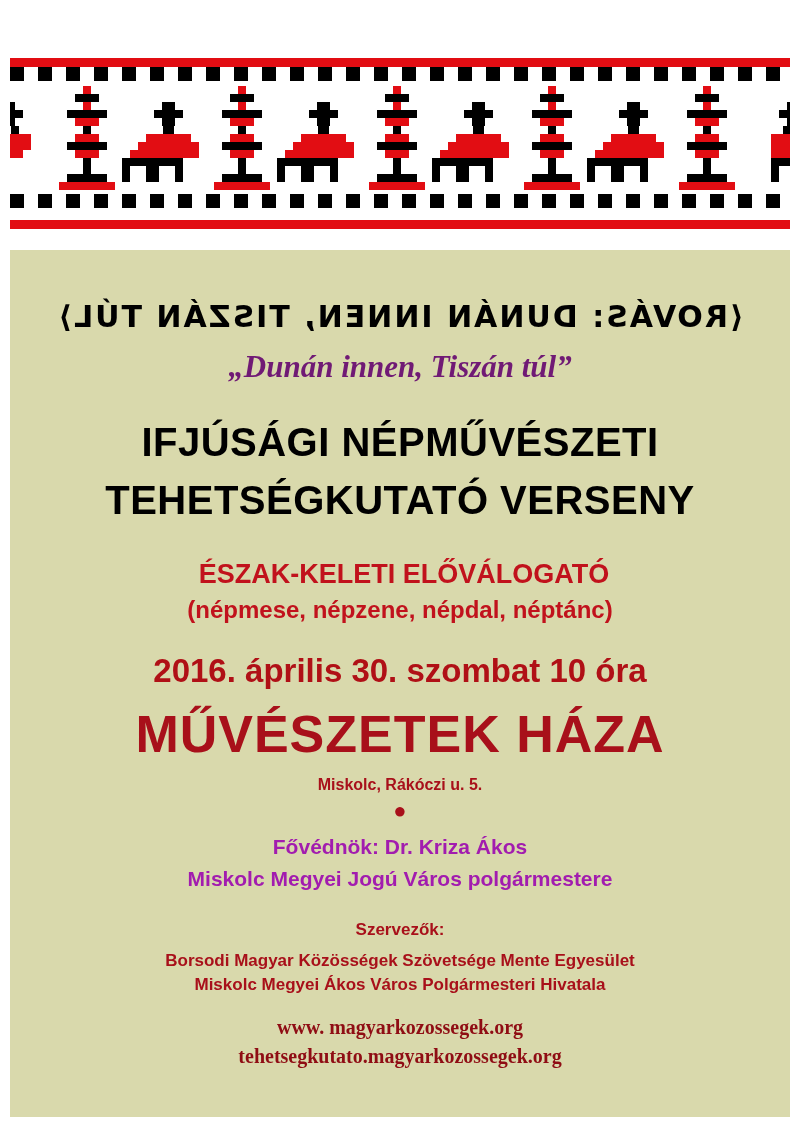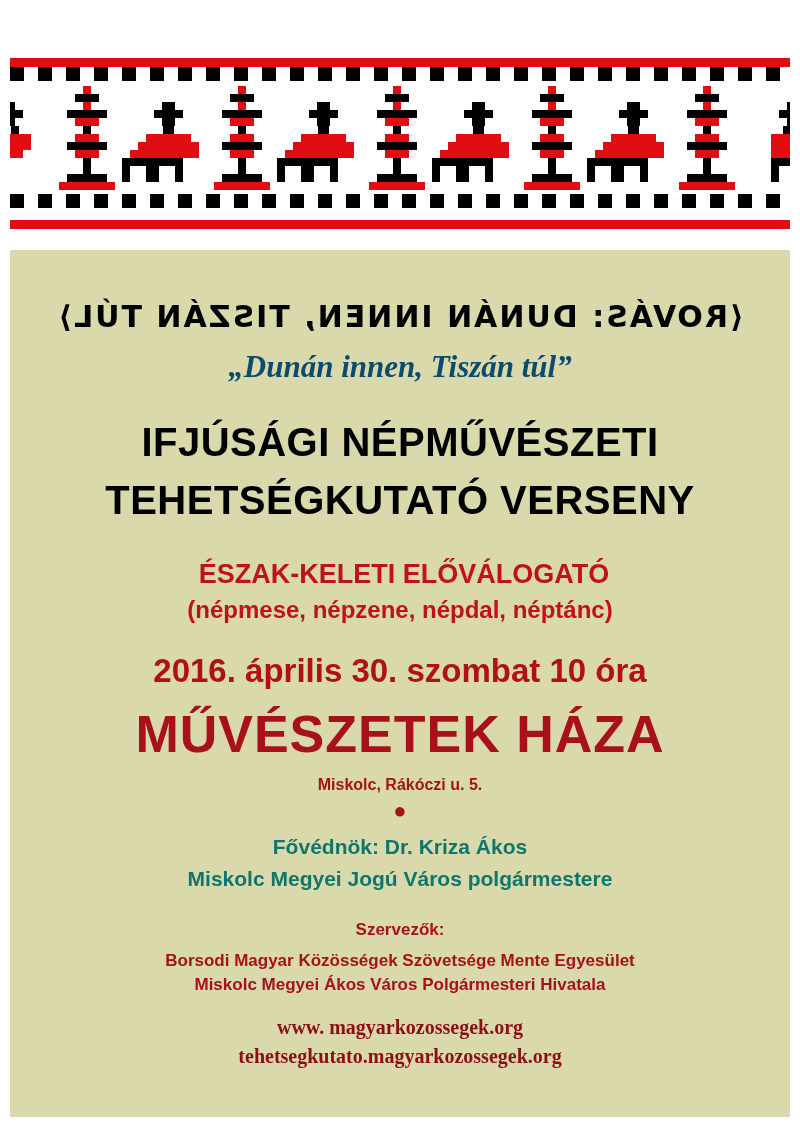--- a/index.html
+++ b/index.html
@@ -88,21 +88,21 @@
     letter-spacing: 2px;
     margin: 44px 0 0 0;
     line-height: 1.1;
     transform: scaleX(-1);
   }
   .motto {
     font-family: "Liberation Serif", serif;
     font-style: italic;
     font-weight: bold;
     font-size: 31px;
-    color: #0c4a6e;
+    color: #701a75;
     margin: 16px 0 0 0;
     text-align: center;
   }
   .title {
     font-family: "Liberation Sans", sans-serif;
     font-weight: bold;
     font-size: 40px;
     color: #000000;
     line-height: 1.45;
     margin: 28px 0 0 0;
@@ -148,21 +148,21 @@
     font-size: 22px;
     color: #a8101a;
     line-height: 0.6;
     margin: 10px 0 0 0;
     font-family: "Liberation Sans", sans-serif;
   }
   .patron {
     font-family: "Liberation Sans", sans-serif;
     font-weight: bold;
     font-size: 21px;
-    color: #0f766e;
+    color: #a21caf;
     margin: 14px 0 16px 0;
     line-height: 1.5;
   }
   .organizers-label {
     font-family: "Liberation Sans", sans-serif;
     font-weight: bold;
     font-size: 17px;
     color: #a8101a;
     margin: 26px 0 11px 0;
   }

